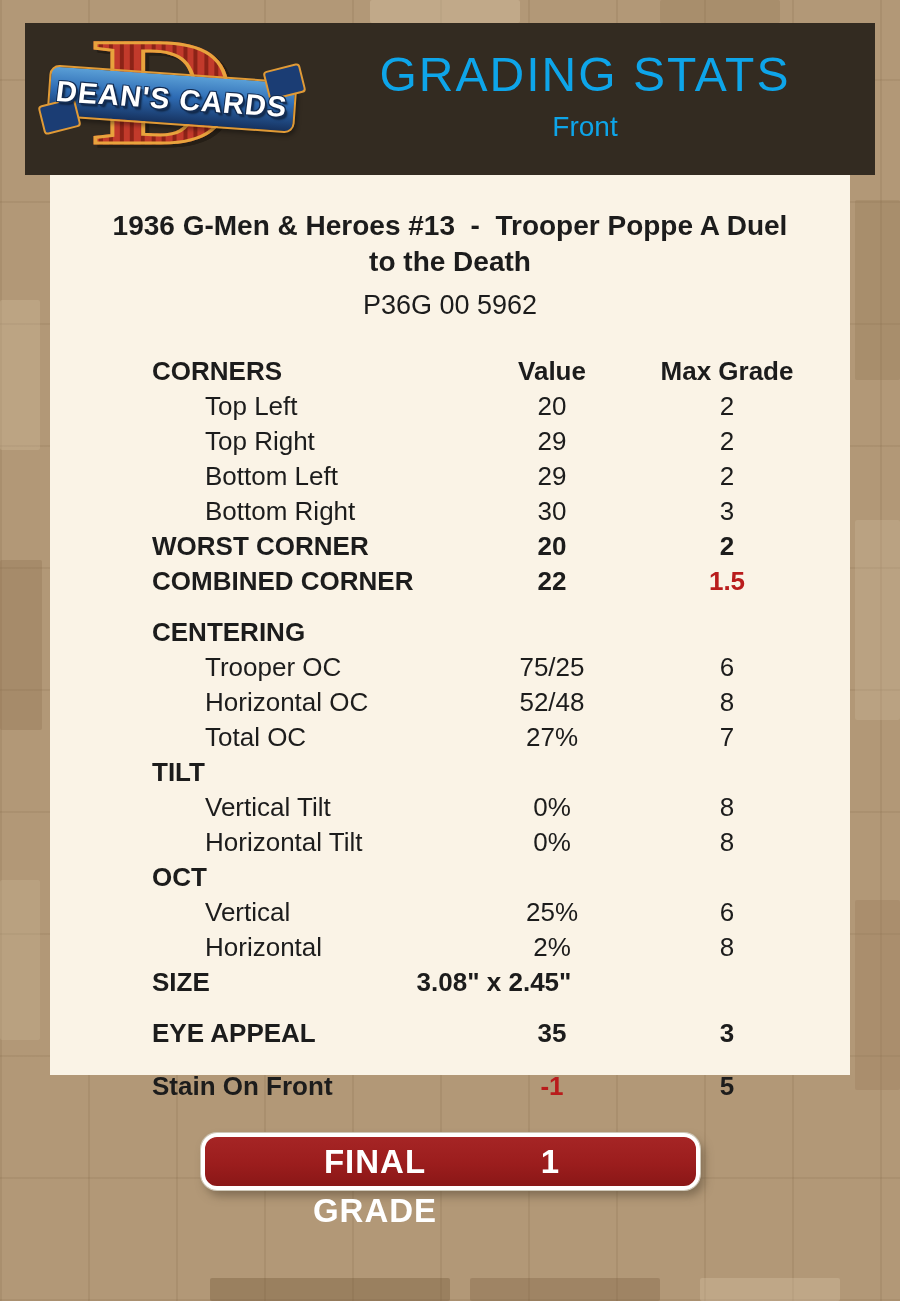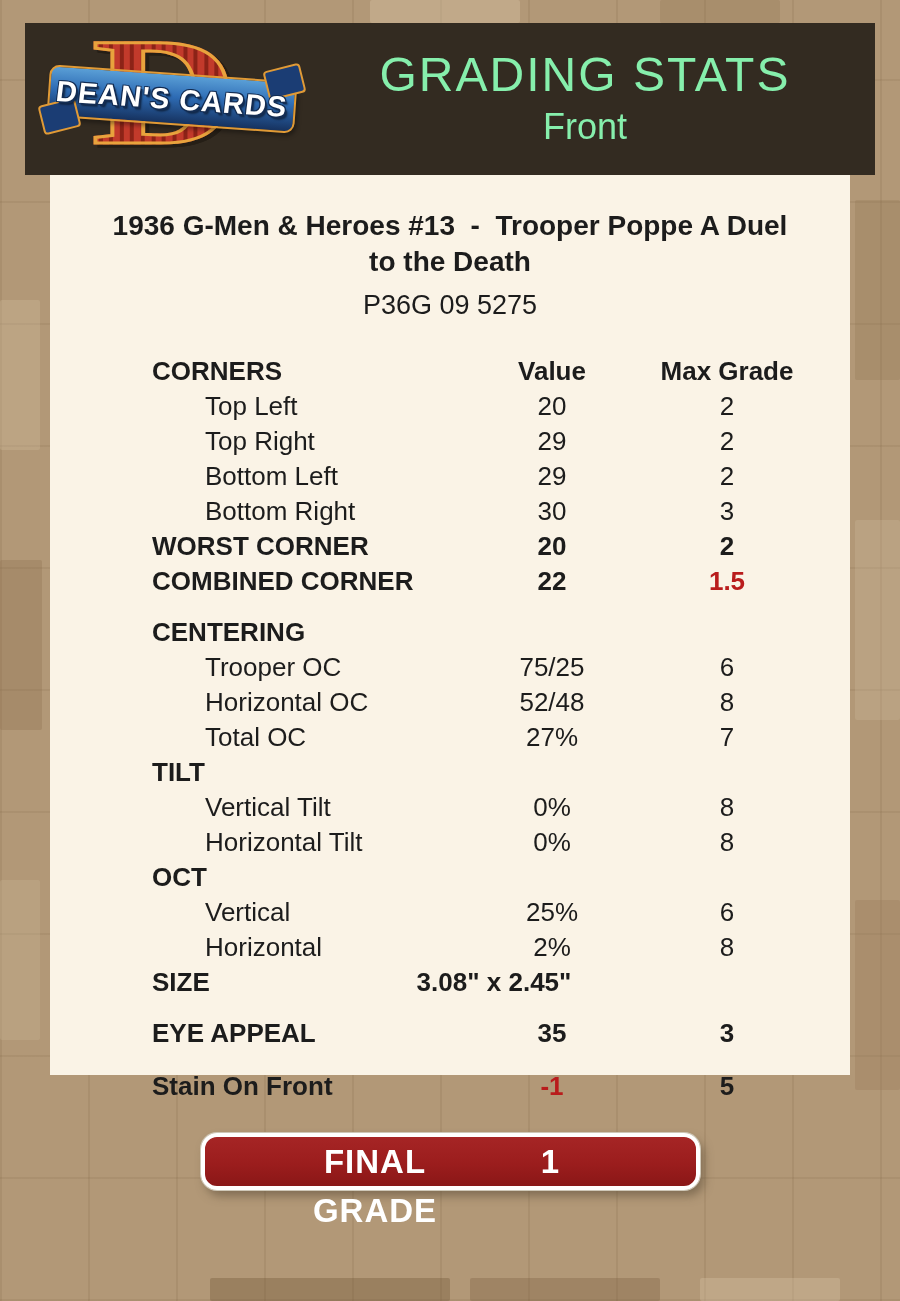--- a/index.html
+++ b/index.html
@@ -62,24 +62,24 @@
     color:#fff; font-weight:bold; font-size:29px; letter-spacing:1px;
     transform:skewX(-3deg);
     text-shadow:
       2px 2px 0 #132c52, -1px -1px 0 #132c52, 1px -1px 0 #132c52,
       -1px 1px 0 #132c52, 3px 3px 2px rgba(0,0,0,.5);
     white-space:nowrap;
   }
   .header-text{
     position:absolute; left:290px; right:20px; top:0; height:152px;
     display:flex; flex-direction:column; align-items:center; justify-content:center;
-    color:#86efac; text-align:center;
+    color:#0ea5e9; text-align:center;
   }
   .header-title{ font-size:48px; letter-spacing:2px; line-height:56px; }
-  .header-subtitle{ font-size:36px; line-height:48px; }
+  .header-subtitle{ font-size:28px; line-height:48px; }
 
   
   .panel{
     position:absolute; left:50px; top:175px; width:800px; height:900px;
     background:#faf3e6;
     padding-top:33px;
     color:#1c1c1c;
   }
   .card-title{
     width:700px; margin:0 auto;
@@ -143,21 +143,21 @@
       </div>
     </div>
     <div class="header-text">
       <div class="header-title">GRADING STATS</div>
       <div class="header-subtitle">Front</div>
     </div>
   </header>
 
   <main class="panel">
     <h1 class="card-title">1936 G-Men &amp; Heroes #13 &nbsp;- &nbsp;Trooper Poppe A Duel to the Death</h1>
-    <div class="card-serial">P36G 09 5275</div>
+    <div class="card-serial">P36G 00 5962</div>
 
     <div class="stats-table" id="stats-table">
         <div class="row bold">
           <span class="lbl">CORNERS</span>
           <span class="val">Value</span>
           <span class="max">Max Grade</span>
         </div>
         <div class="row">
           <span class="lbl indent">Top Left</span>
           <span class="val">20</span>

